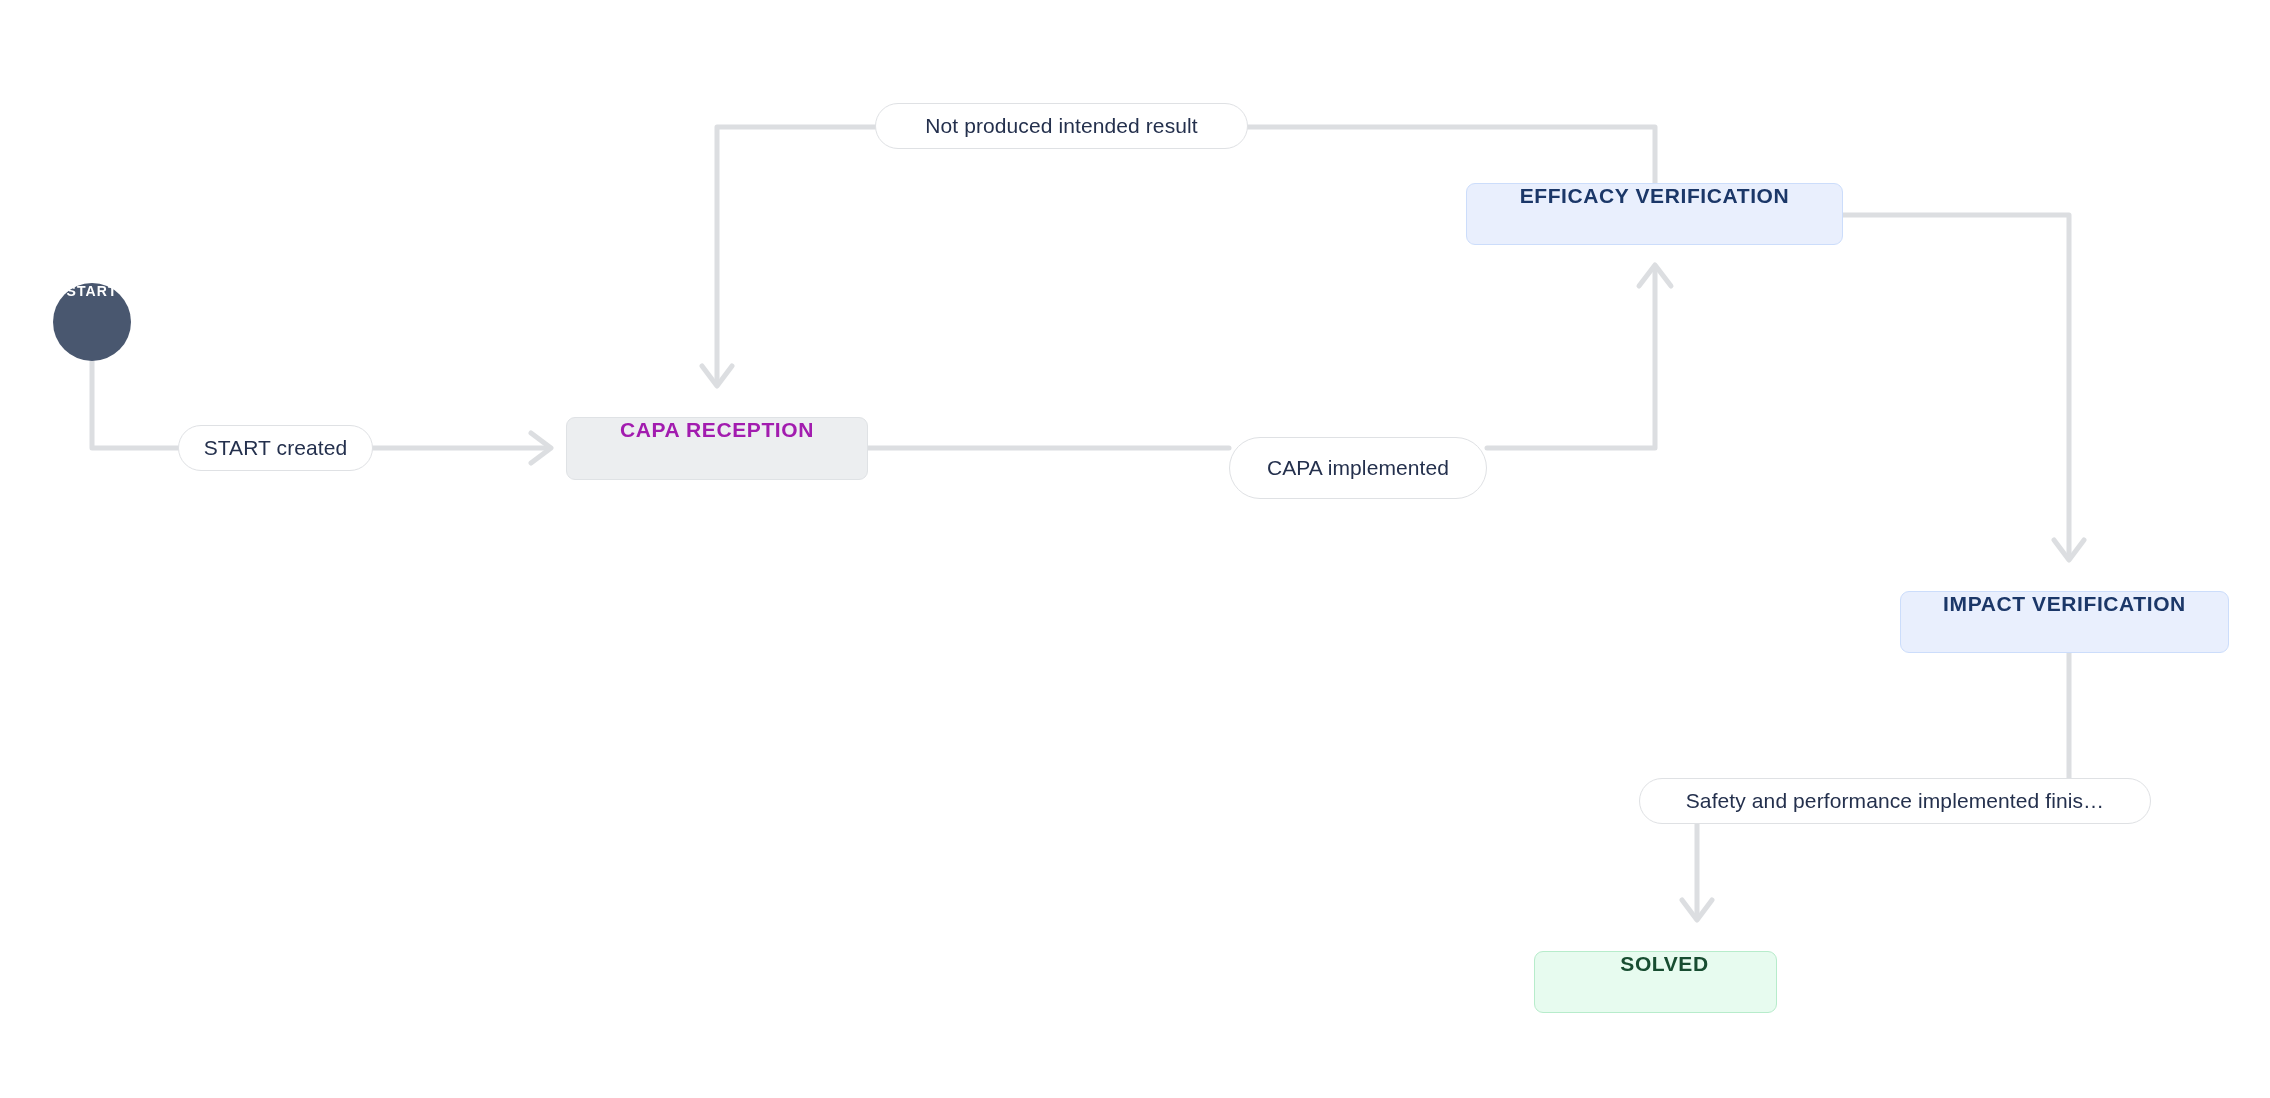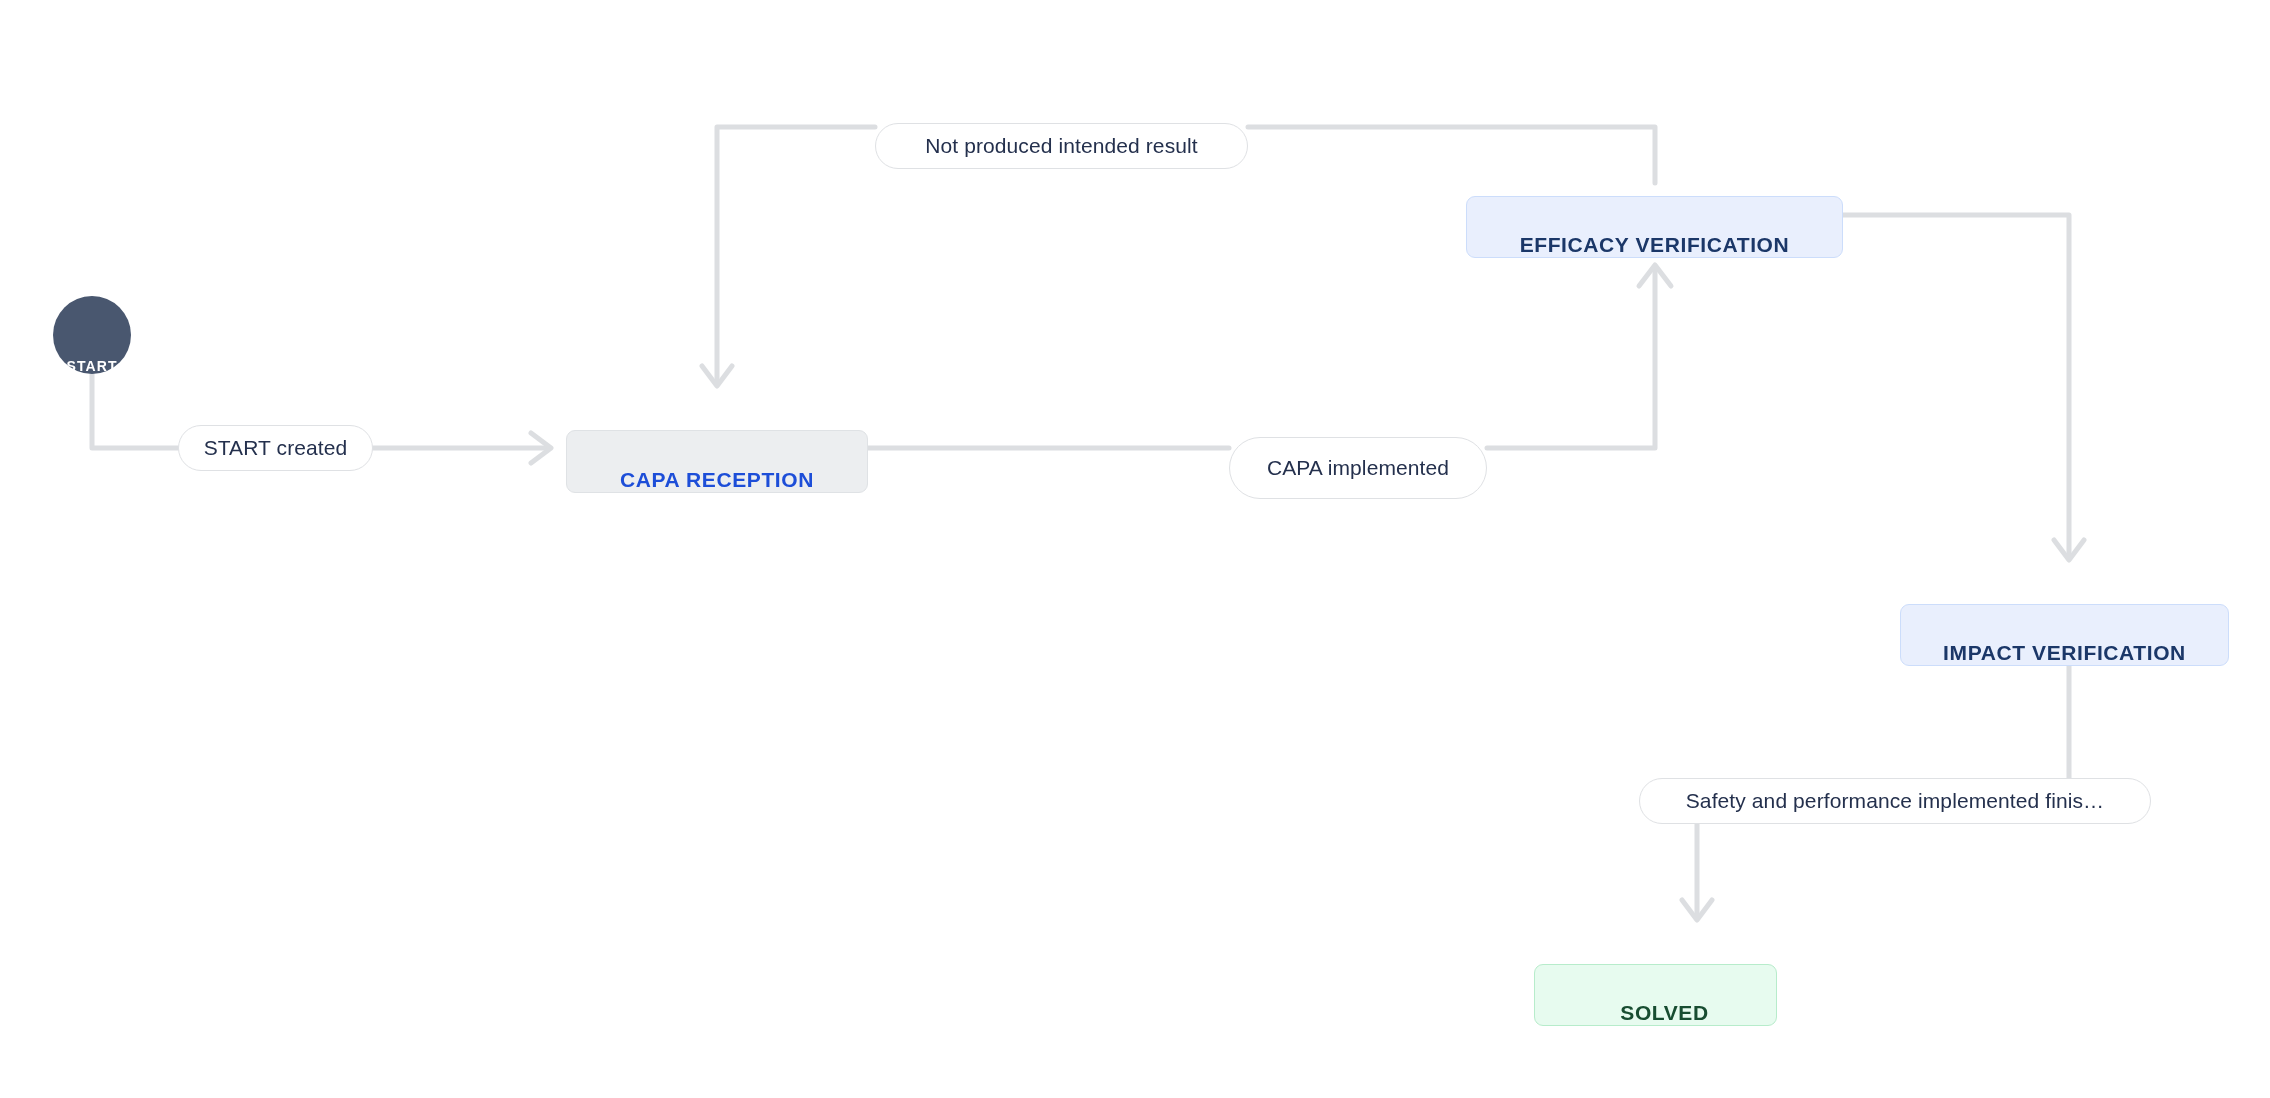--- a/index.html
+++ b/index.html
@@ -27,25 +27,24 @@
     top: 0;
     width: 2270px;
     height: 1098px;
     pointer-events: none;
   }
 
   .node {
     position: absolute;
     box-sizing: border-box;
     display: flex;
-    align-items: flex-end;
+    align-items: flex-start;
     justify-content: center;
     text-align: center;
     letter-spacing: 0.6px;
-    margin-top: 13px;
   }
 
   
   .node-start {
     border-radius: 50%;
     background: #49576f;
     color: #ffffff;
     font-size: 14px;
     font-weight: bold;
     letter-spacing: 1.1px;
@@ -54,21 +53,21 @@
   
   .node-state {
     border-radius: 9px;
     font-size: 21px;
     font-weight: bold;
     padding: 0 18px;
   }
   .node-state.tone-gray {
     background: #eceef0;
     border: 1.5px solid #dfe2e5;
-    color: #1d4ed8;
+    color: #a21caf;
   }
   .node-state.tone-blue {
     background: #e9effd;
     border: 1.5px solid #ccddfb;
     color: #1b3768;
   }
   .node-state.tone-green {
     background: #e7fbef;
     border: 1.5px solid #b7eccb;
     color: #184d31;
@@ -142,21 +141,21 @@
   </div>
 
   <div class="node node-state tone-green" style="left:1534px; top:951px; width:243px; height:62px;">
     <span>SOLVED</span>
   </div>
 
   <div class="edge-label" style="left:178px; top:425px; width:195px; height:46px;">
     <span>START created</span>
   </div>
 
-  <div class="edge-label" style="left:875px; top:103px; width:373px; height:46px;margin-top:20px;">
+  <div class="edge-label" style="left:875px; top:103px; width:373px; height:46px;">
     <span>Not produced intended result</span>
   </div>
 
   <div class="edge-label" style="left:1229px; top:437px; width:258px; height:62px;">
     <span>CAPA implemented</span>
   </div>
 
 
   <div class="edge-label" style="left:1639px; top:778px; width:512px; height:46px;">
     <span>Safety and performance implemented finis…</span>

